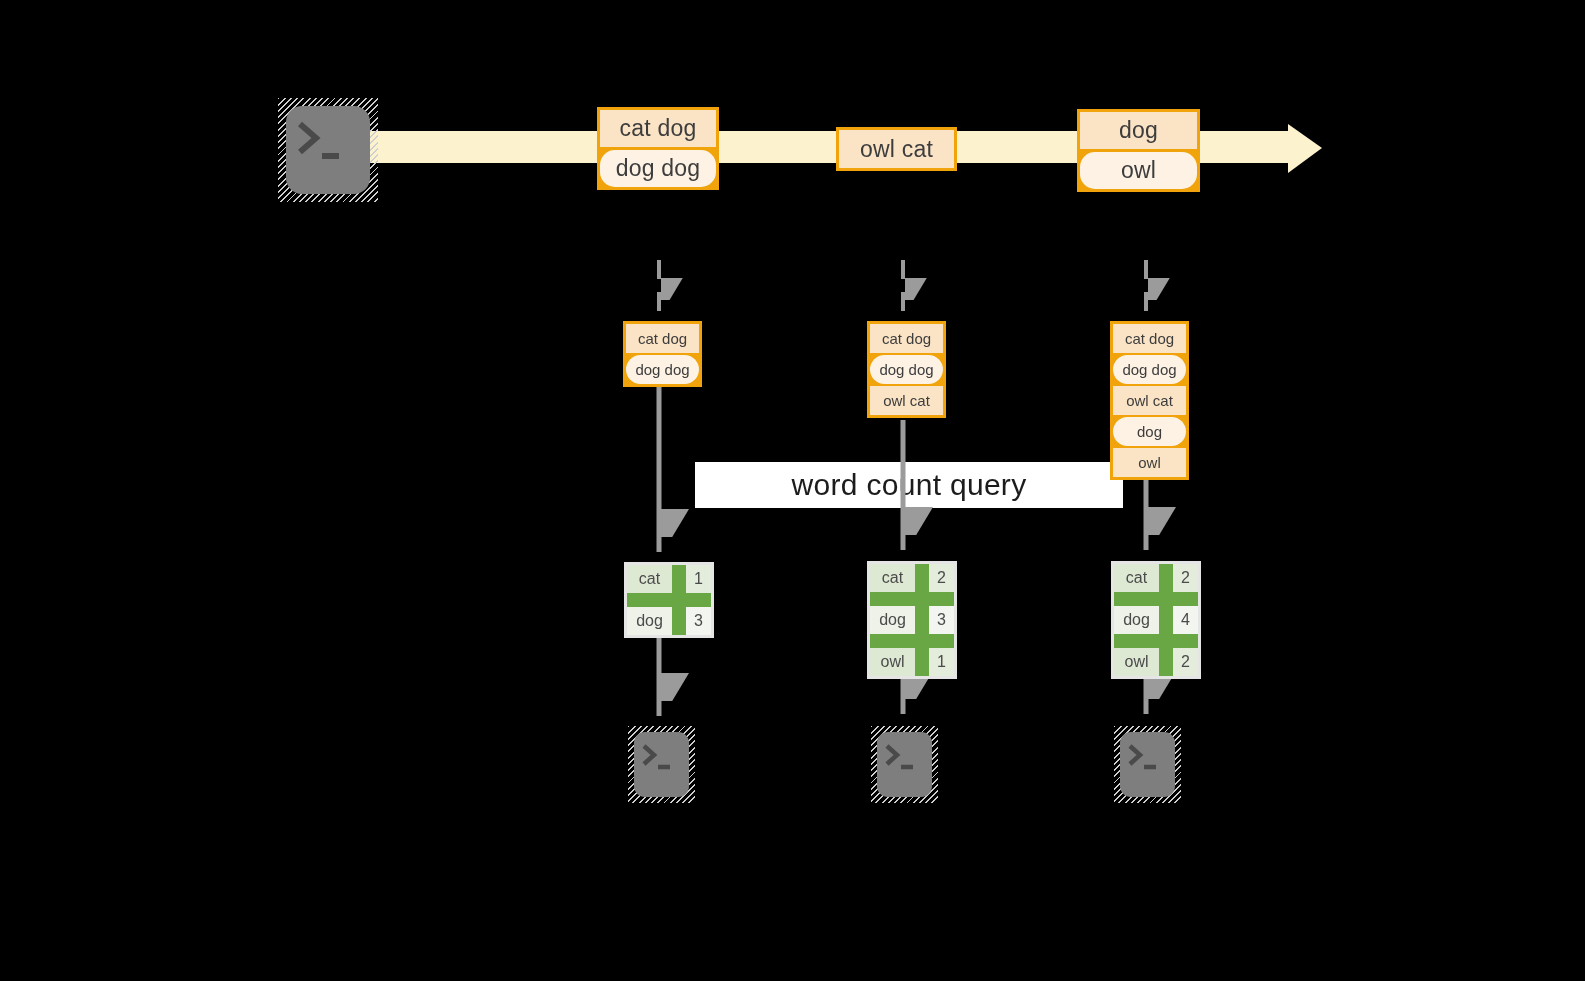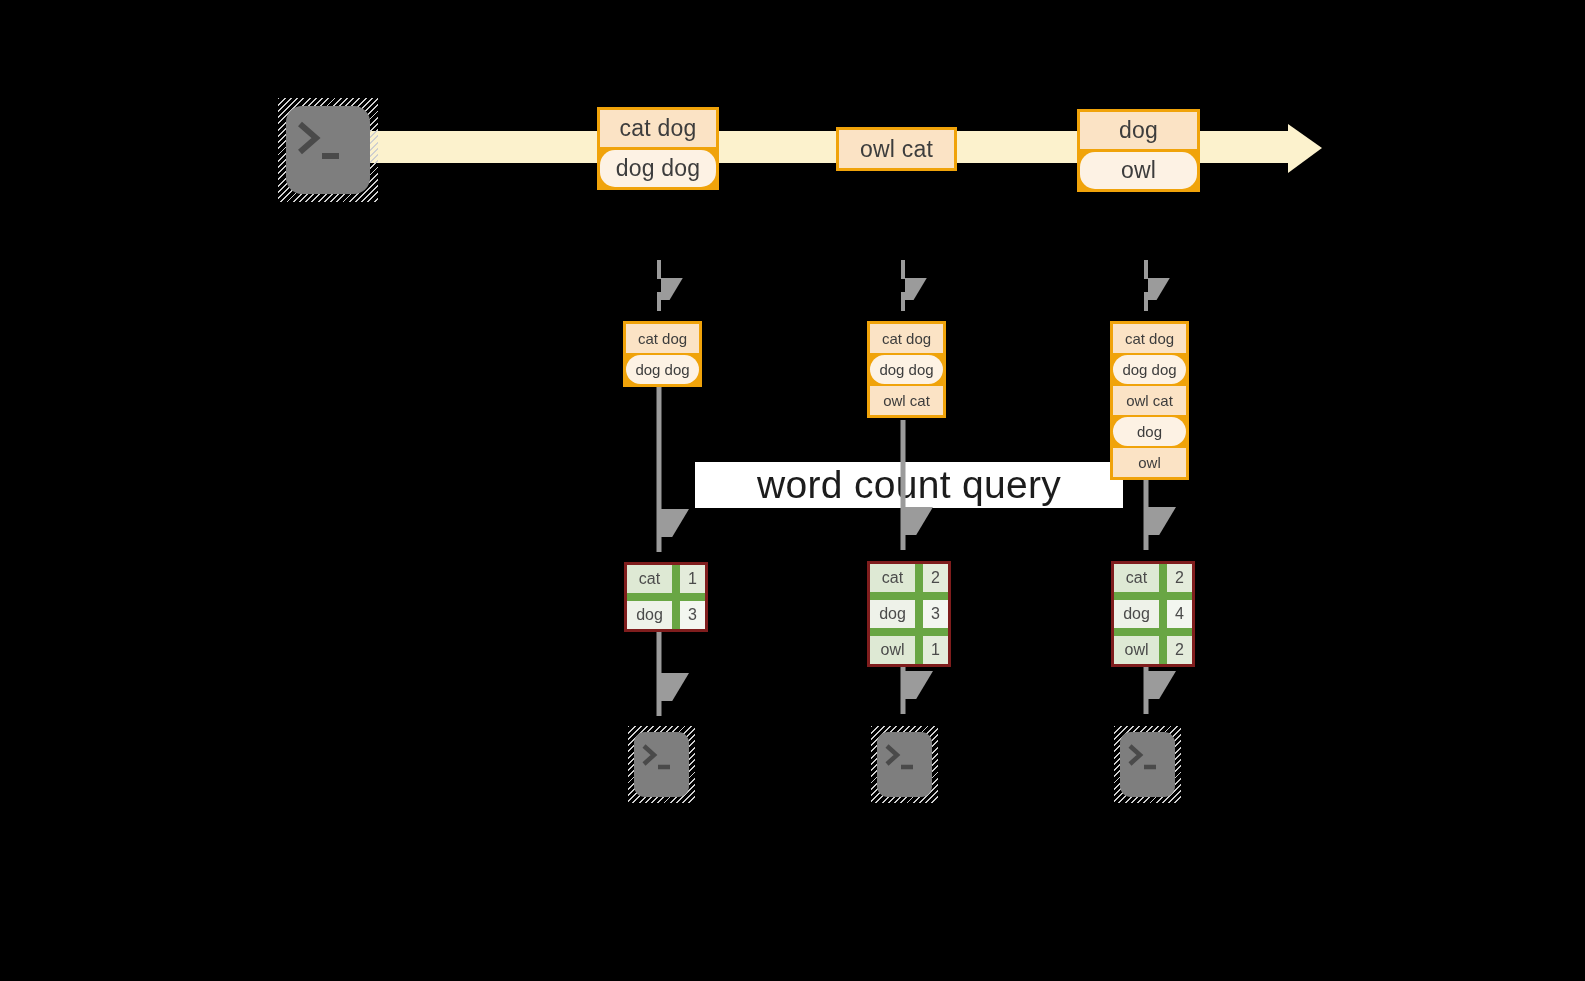--- a/index.html
+++ b/index.html
@@ -28,33 +28,33 @@
   .peach{background:#fbe3c5;}
   .cream{background:#fdf2e4;border-radius:15px;}
 
   
   .stack{position:absolute;z-index:3;width:73px;border:3px solid #f0a30a;background:#f0a30a;}
   .srow{height:29px;display:flex;align-items:center;justify-content:center;
     font-size:15px;color:#3d3d3d;}
   .srow + .srow{margin-top:2px;}
 
   
-  .gtable{position:absolute;z-index:3;border:3px solid #7f1d1d;background:#69a644;
-    display:grid;grid-template-columns:45px 25px;gap:8px;}
+  .gtable{position:absolute;z-index:3;border:3px solid #e5e5e5;background:#69a644;
+    display:grid;grid-template-columns:45px 25px;gap:14px;}
   .gcell{height:28px;display:flex;align-items:center;justify-content:center;
     font-size:16px;color:#4b4b4b;}
   .sage{background:#dee9d4;}
   .sagelight{background:#eef2e9;}
   .sage2{background:#e4ecdb;}
   .sagelight2{background:#f3f6f0;}
 
   
   #word-bar{position:absolute;left:695px;top:462px;width:428px;height:46px;z-index:1;
     background:#ffffff;display:flex;align-items:center;justify-content:center;}
-  #word-bar span{font-size:39px;color:#1c1c1c;letter-spacing:0.3px;}
+  #word-bar span{font-size:30px;color:#1c1c1c;letter-spacing:0.3px;}
 </style>
 </head>
 <body>
 
 <div id="canvas">
 
   <svg id="layer-stream" class="layer" width="1585" height="981">
     <rect x="370" y="131" width="918" height="32" fill="#fcf2cd"></rect>
     <polygon points="1288,124 1322,148 1288,173" fill="#fcf2cd"></polygon>
   </svg>

